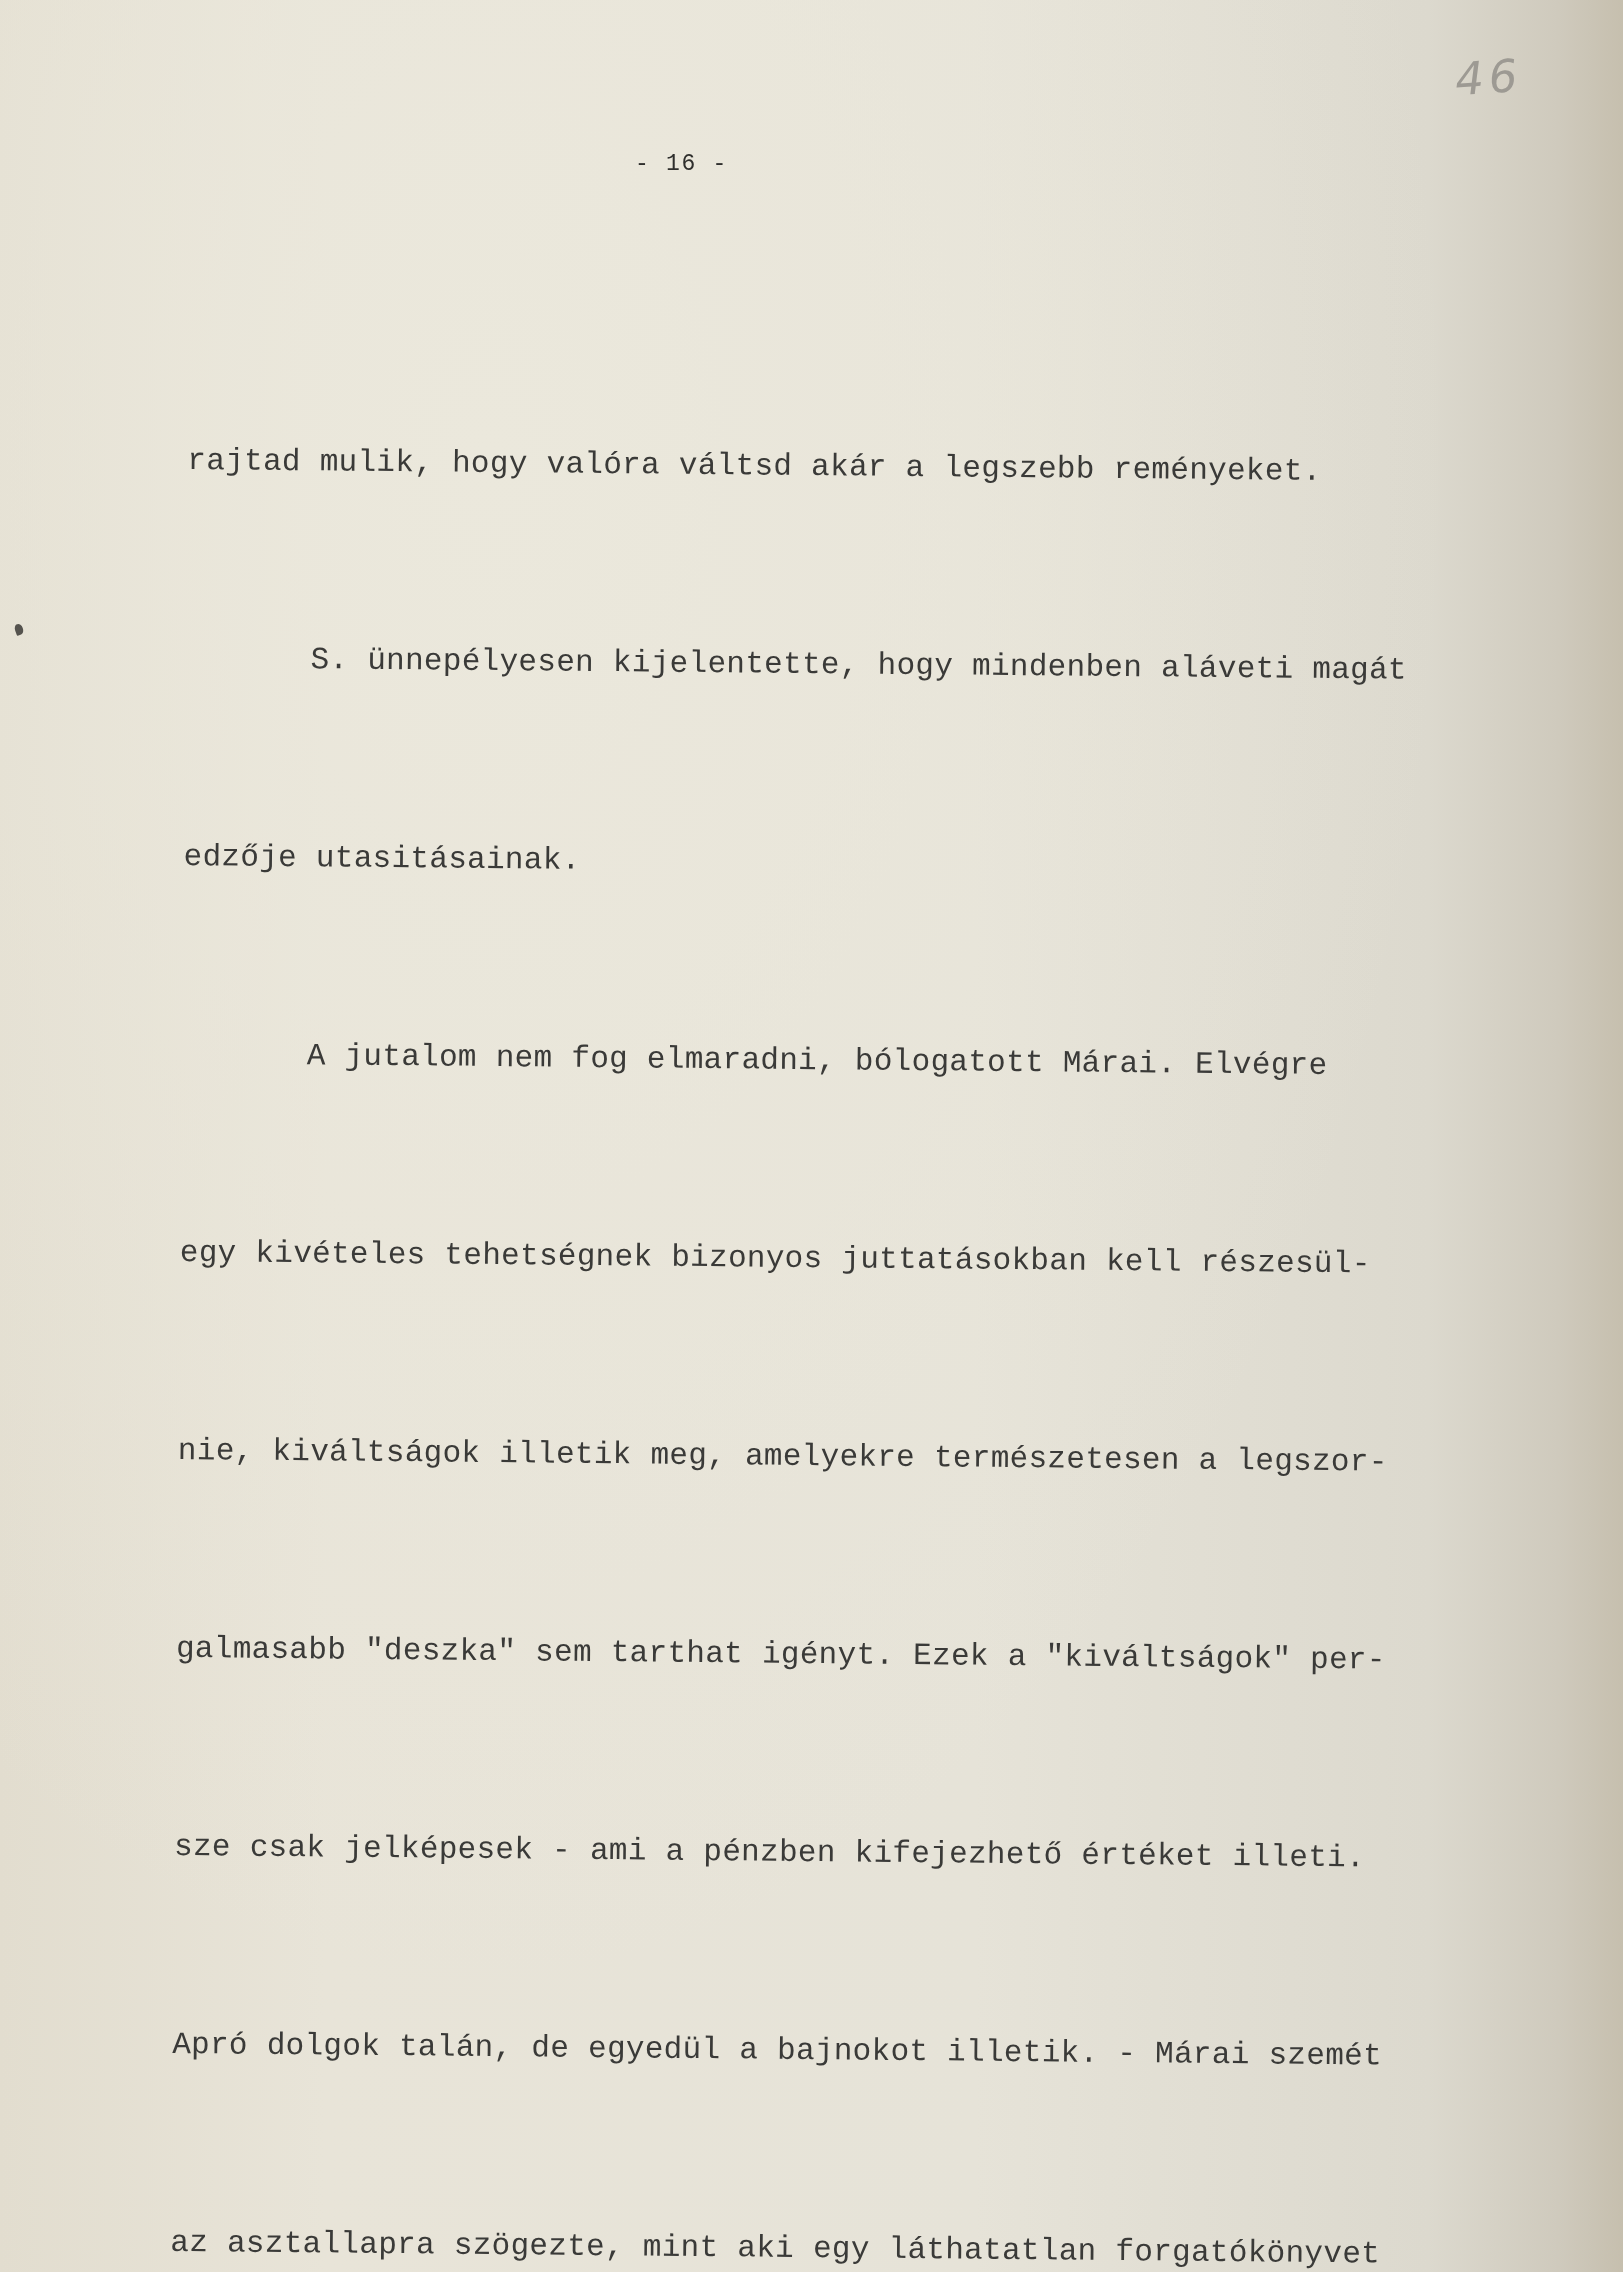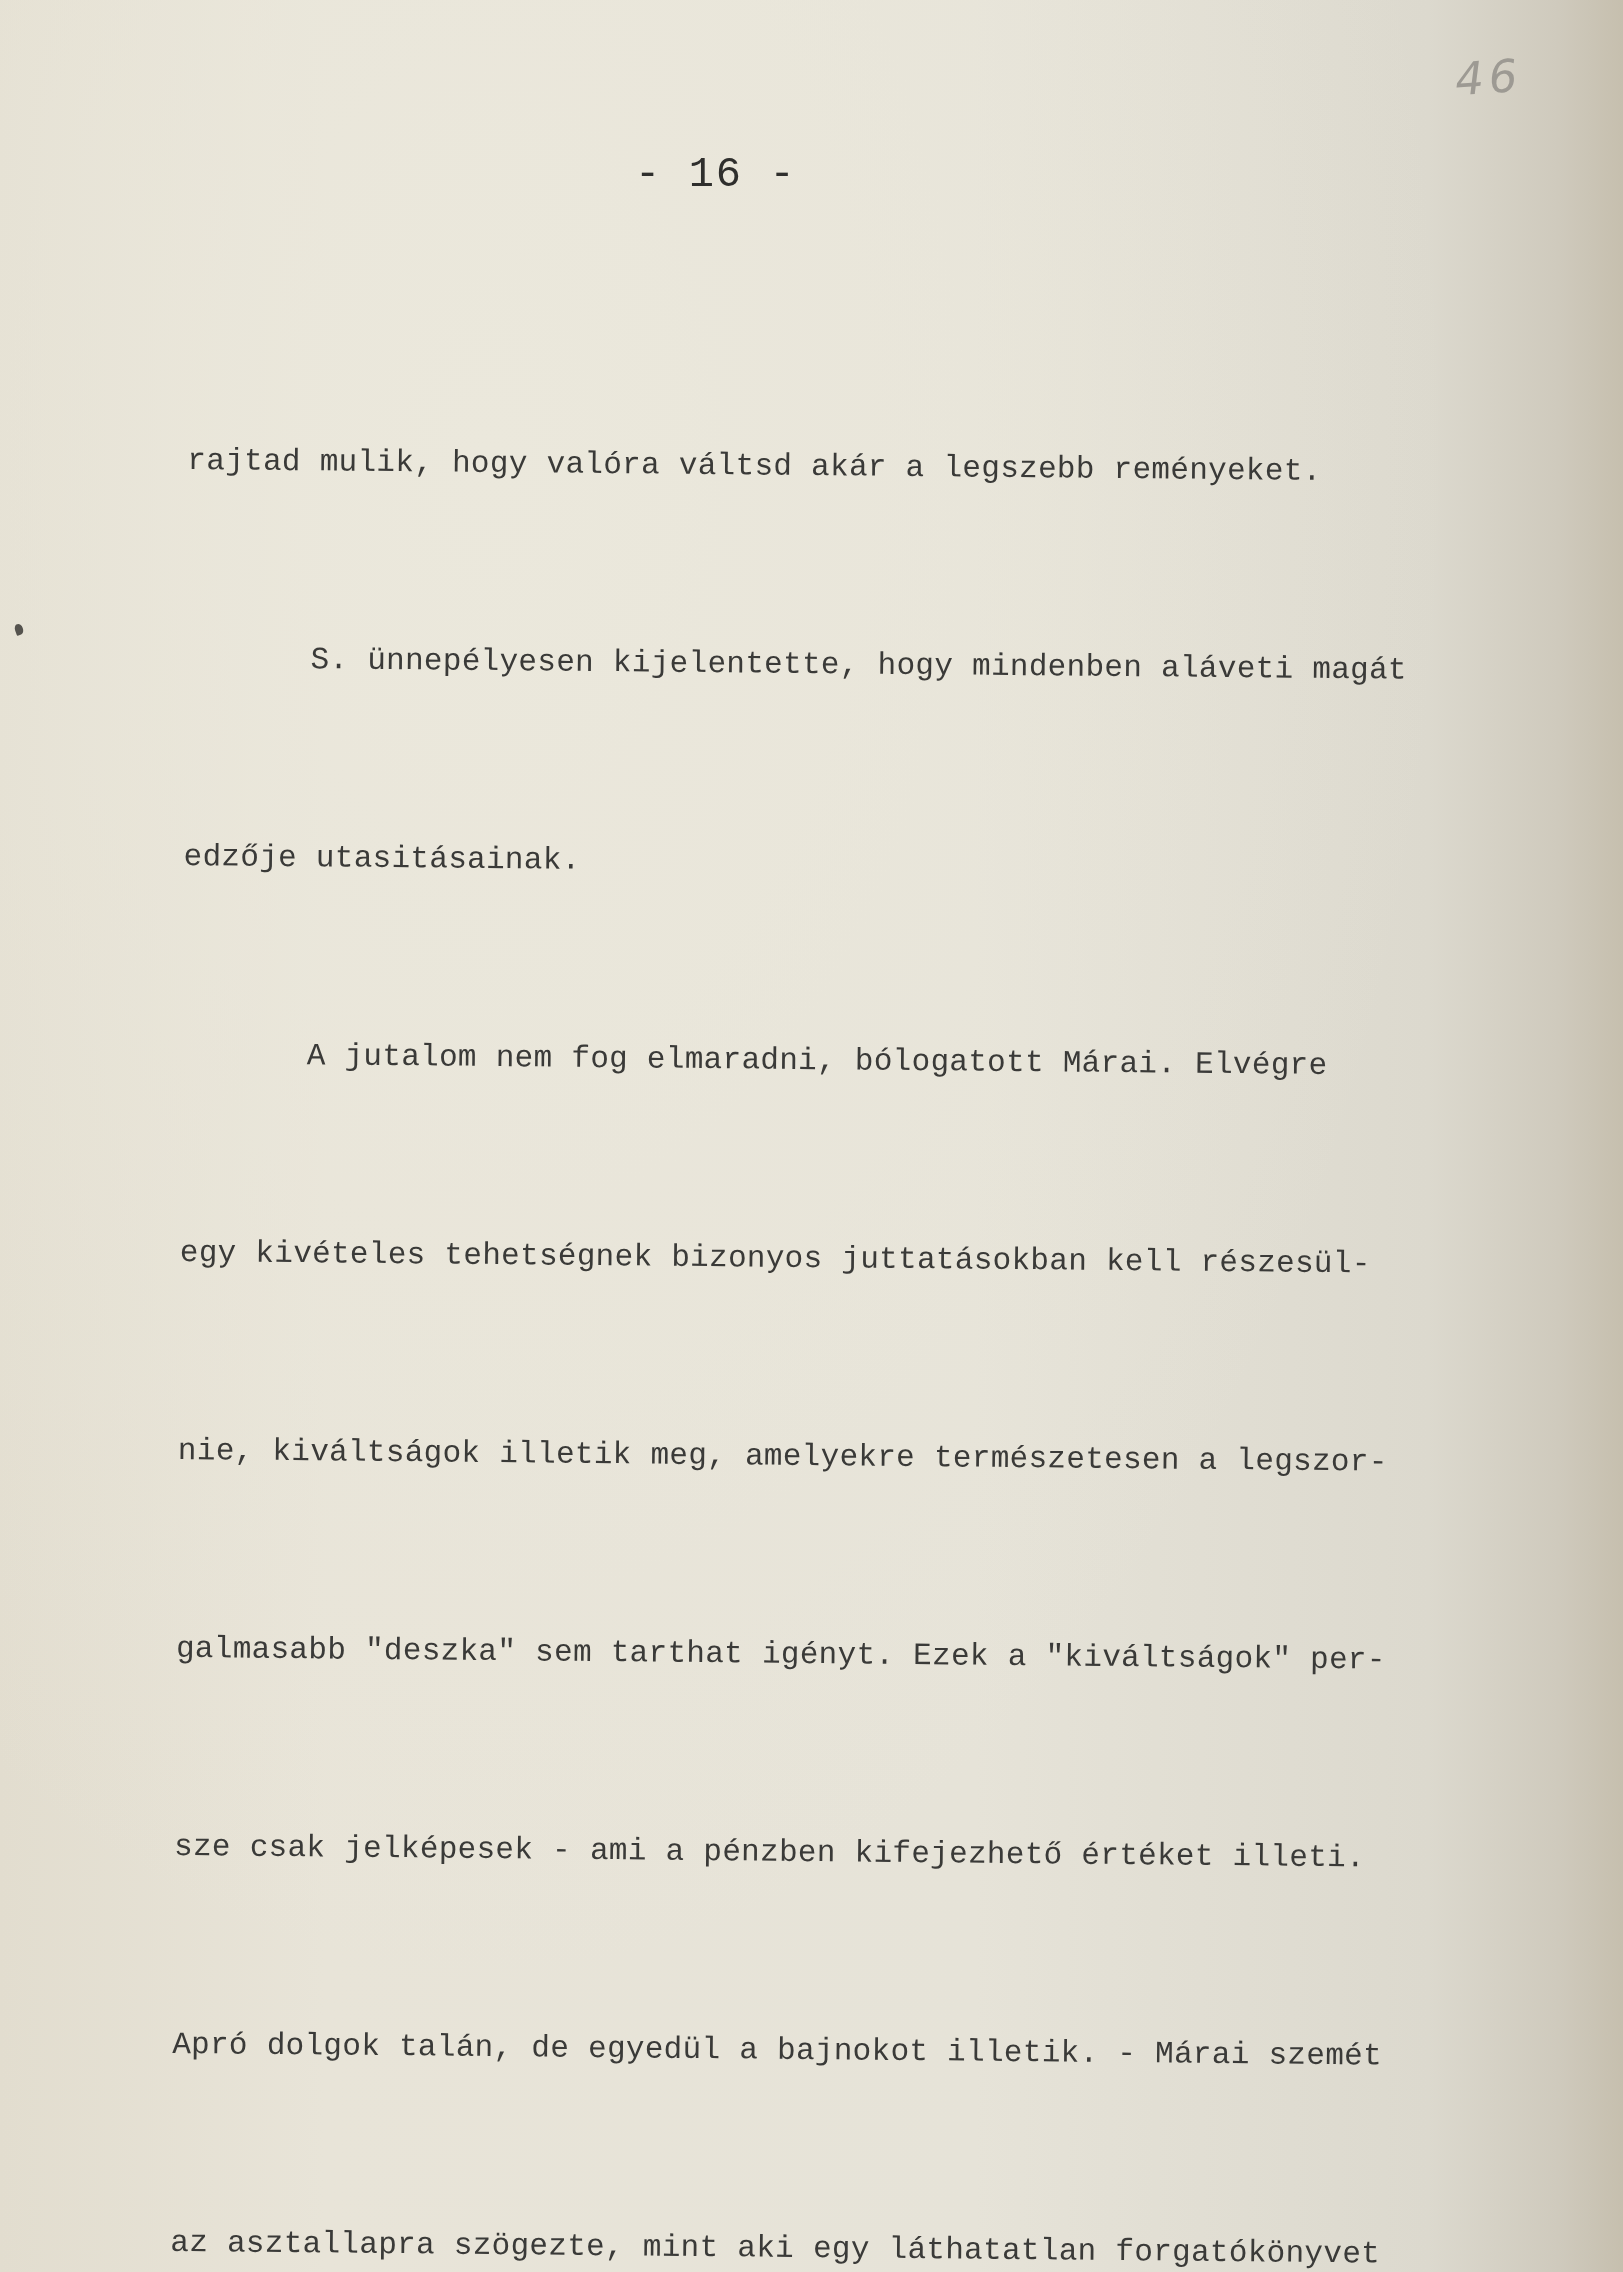--- a/index.html
+++ b/index.html
@@ -30,21 +30,21 @@
       font-size: 45px;
       color: #9d9a93;
       font-style: italic;
       letter-spacing: 5px;
       transform: rotate(-4deg);
     }
     .page-number {
       position: absolute;
       left: 635px;
       top: 151px;
-      font-size: 42px;
+      font-size: 23px;
       letter-spacing: 1.7px;
       color: #2f2f2d;
     }
     .margin-mark {
       position: absolute;
       left: 15px;
       top: 624px;
       width: 7.5px;
       height: 10.8px;
       background: #55534e;

